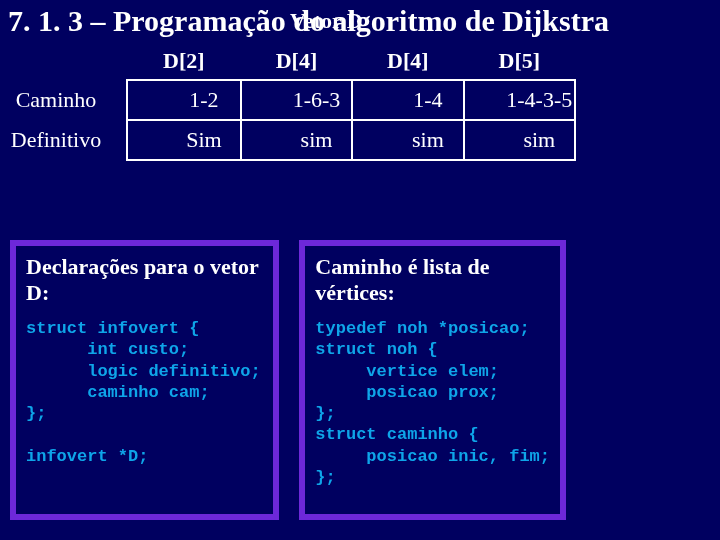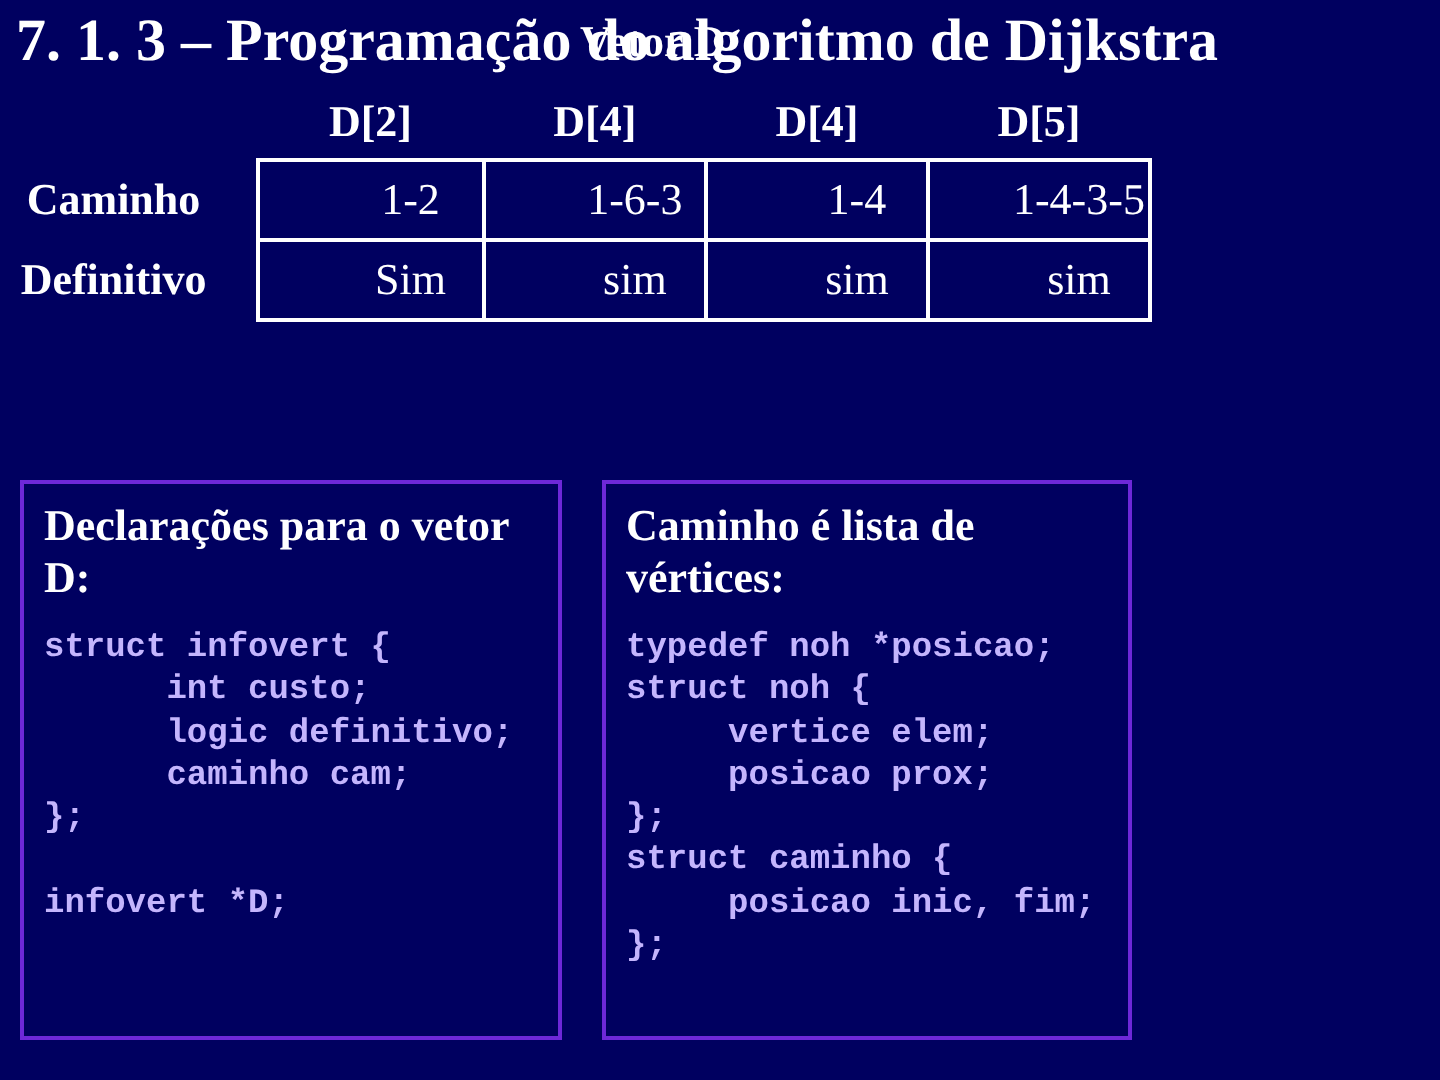--- a/index.html
+++ b/index.html
@@ -44,21 +44,21 @@
     font-size: 22px;
   }
   table.vector th, table.vector td {
     border: 2px solid #ffffff;
     text-align: center;
     padding: 6px 0;
   }
   table.vector th.rowhdr {
     border: none;
     text-align: center;
-    font-weight: bold;
+    font-weight: normal;
     padding-right: 20px;
     width: 118px;
   }
   table.vector td.colhdr {
     border: none;
     font-weight: bold;
     width: 140px;
     padding-bottom: 5px;
   }
   table.vector td.cell {
@@ -67,21 +67,21 @@
   }
   .boxes {
     position: absolute;
     top: 240px;
     left: 10px;
     right: 10px;
     display: flex;
     gap: 8px;
   }
   .box {
-    border: 2px solid #6d28d9;
+    border: 6px solid #6d28d9;
     padding: 8px 10px 14px 10px;
     box-sizing: border-box;
   }
   .box-left {
     width: 350px;
     min-height: 240px;
   }
   .box-right {
     width: 342px;
     min-height: 280px;
@@ -92,21 +92,21 @@
     font-weight: bold;
     margin-bottom: 12px;
   }
   pre.code {
     margin: 0;
     font-family: "Courier New", Courier, monospace;
     font-size: 17px;
     font-weight: bold;
     line-height: 1.25;
     white-space: pre;
-    color: #c4b5fd;
+    color: #0ea5e9;
   }
 </style>
 </head>
 <body>
 
 <div class="slide">
 
   <div class="title">7. 1. 3 – Programação do algoritmo de Dijkstra</div>
 
   <div class="overlay-label">Vetor D</div>

